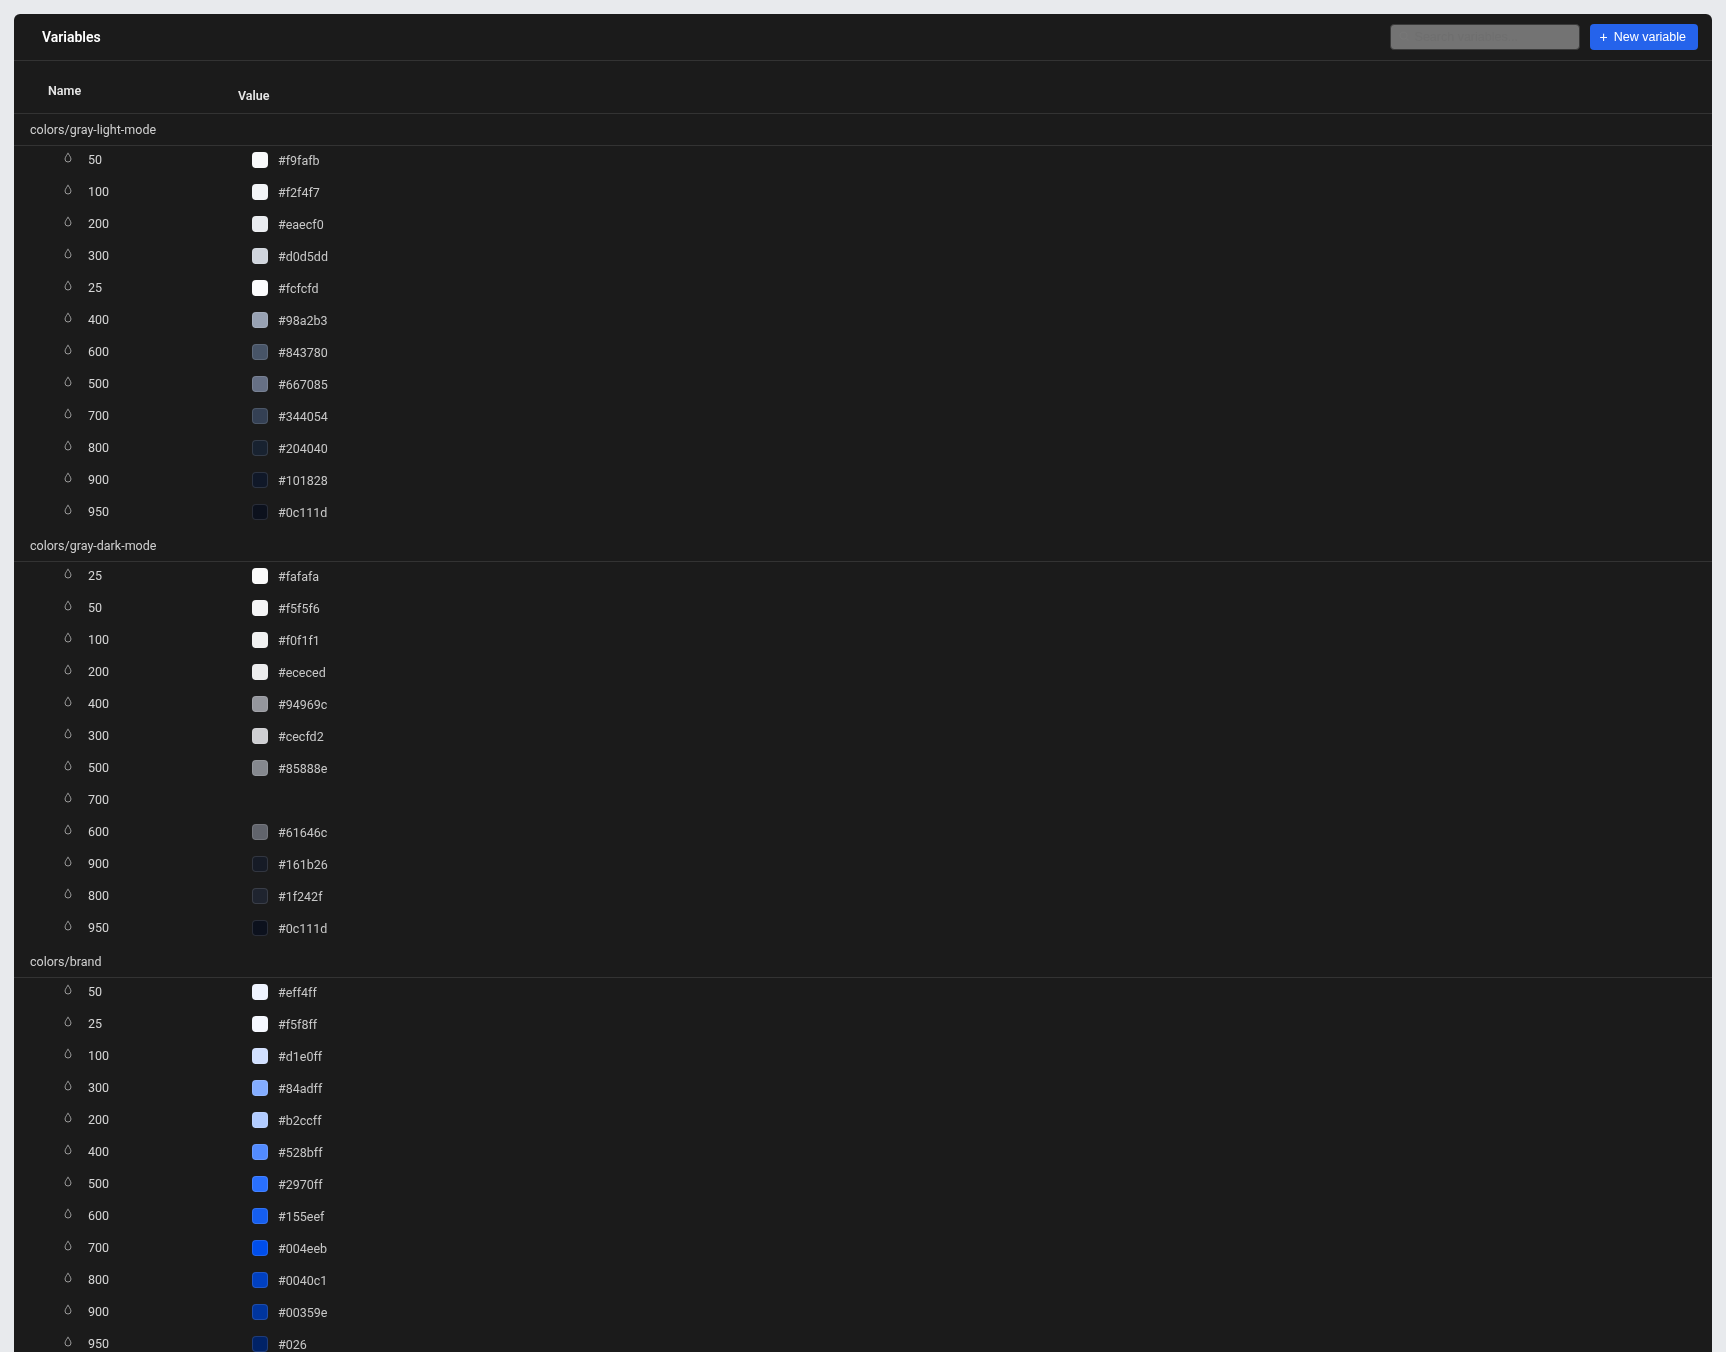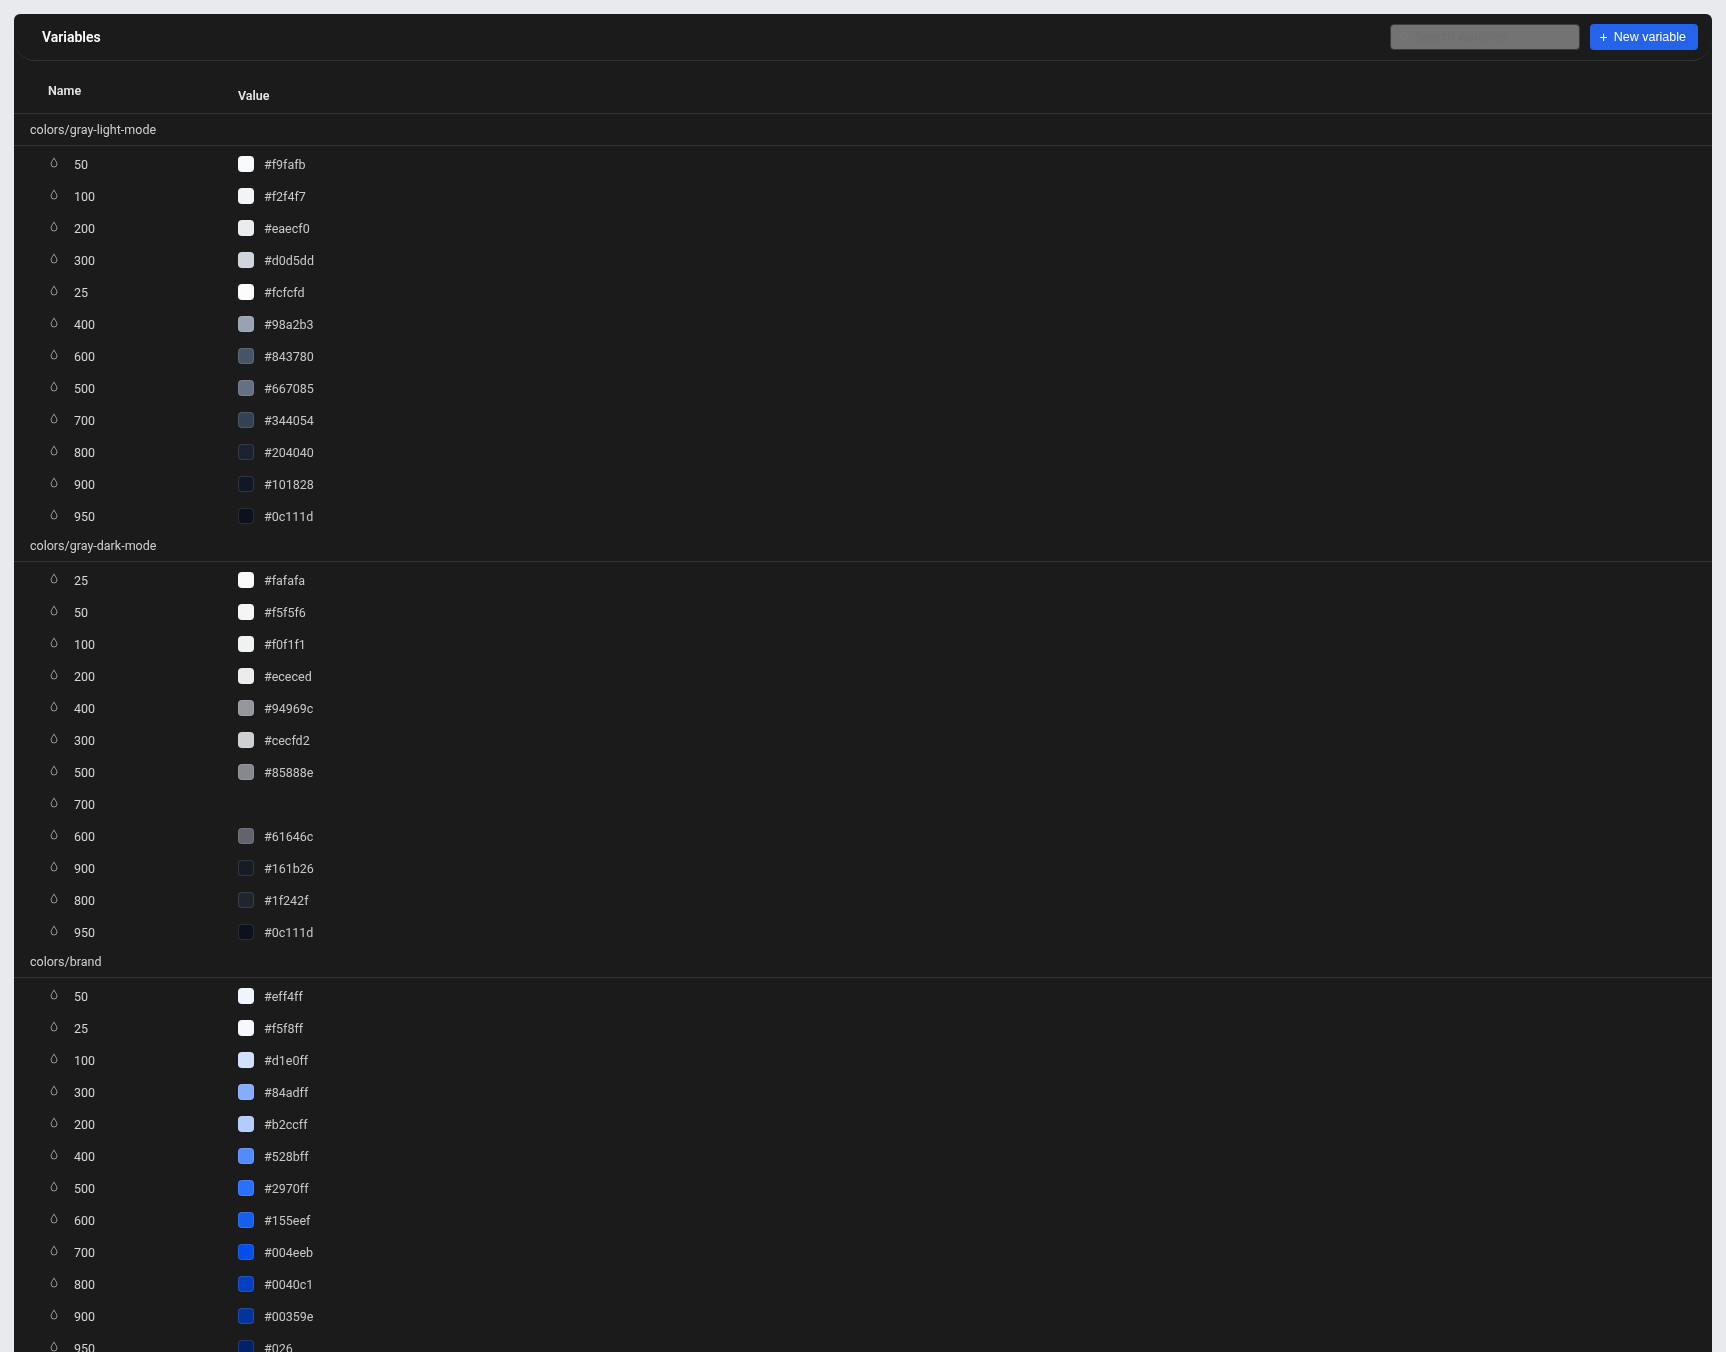--- a/index.html
+++ b/index.html
@@ -15,21 +15,20 @@
     border-radius: 6px;
     overflow: hidden;
     min-height: calc(100vh - 28px);
   }
   .panel-header {
     display: flex;
     align-items: center;
     justify-content: space-between;
     padding: 10px 14px 10px 28px;
     border-bottom: 1px solid #333;
-    border-radius: 21px;
   }
   .panel-title {
     font-weight: 600;
     font-size: 14px;
     color: #fff;
   }
   .header-actions {
     display: flex;
     align-items: center;
     gap: 10px;
@@ -82,22 +81,22 @@
   .col-name { width: 190px; margin-top: 12px; }
   .col-value { flex: 1; margin-top: 17px; }
   .group-header {
     padding: 8px 14px 8px 16px;
     border-bottom: 1px solid #333;
     font-size: 12.5px;
     color: #d0d0d0;
   }
   .var-row {
     display: flex;
-    align-items: flex-end;
-    padding: 6px 14px 6px 34px;
+    align-items: flex-start;
+    padding: 6px 14px 6px 48px;
     min-height: 32px;
   }
   .name-cell {
     width: 190px;
     display: flex;
     align-items: center;
     gap: 14px;
     color: #d6d6d6;
     font-size: 12.5px;
   }

